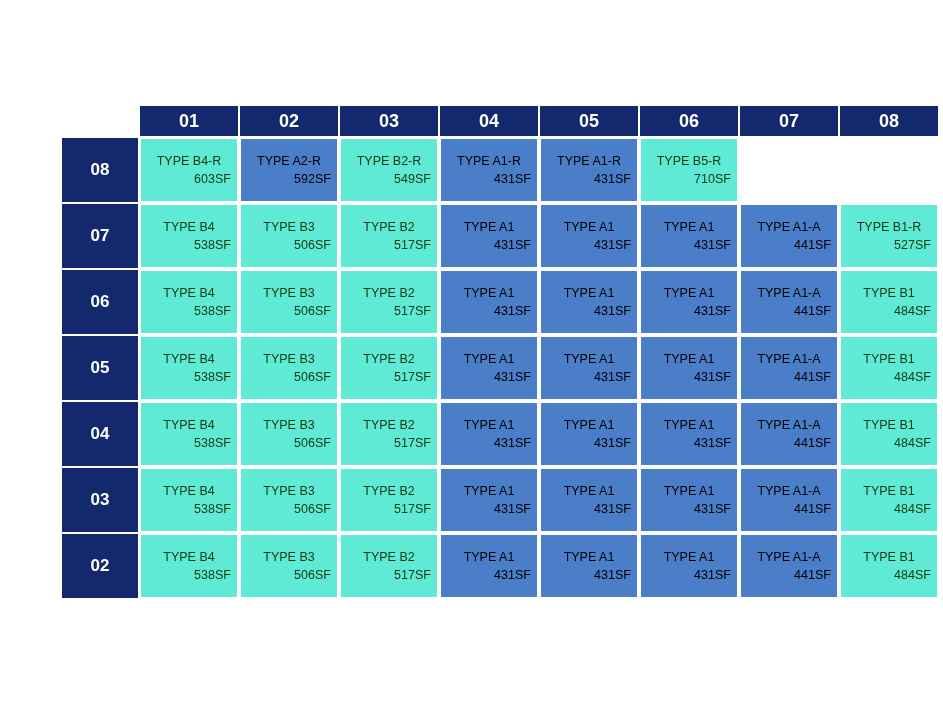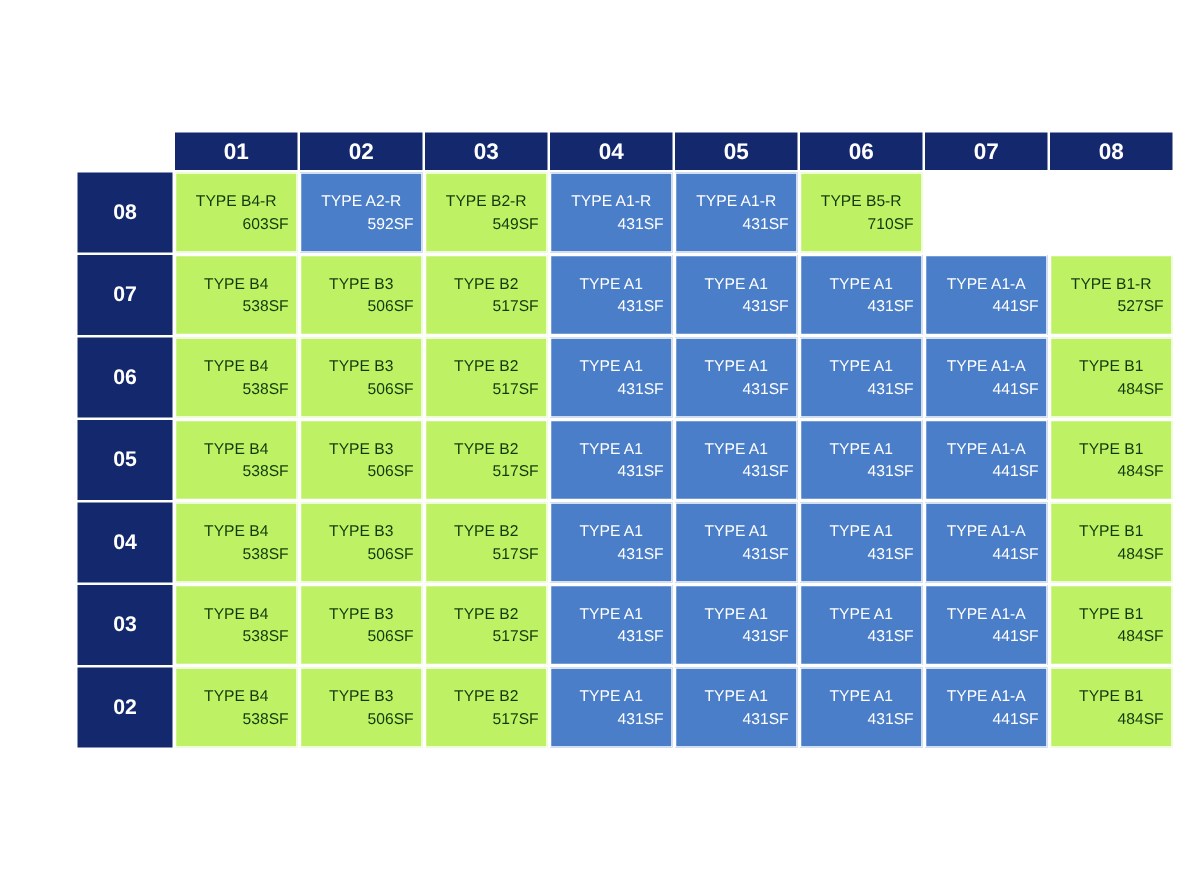--- a/index.html
+++ b/index.html
@@ -62,26 +62,26 @@
     text-align: center;
     vertical-align: middle;
     font-size: 12.5px;
     line-height: 1.45;
     color: #1a1a1a;
     border: 1px solid #ffffff;
   }
   td.cell .line1 { display: block; }
   td.cell .line2 { display: block; padding-left: 47px; }
   td.type-green {
-    background: #bef264;
+    background: #5eead4;
     color: #123a0e;
   }
   td.type-blue {
     background: #4a7ec8;
-    color: #ffffff;
+    color: #000000;
   }
   td.type-empty {
     background: #ffffff;
     border: 1px solid #ffffff;
   }
 </style>
 </head>
 <body>
 
 <div id="stage">

